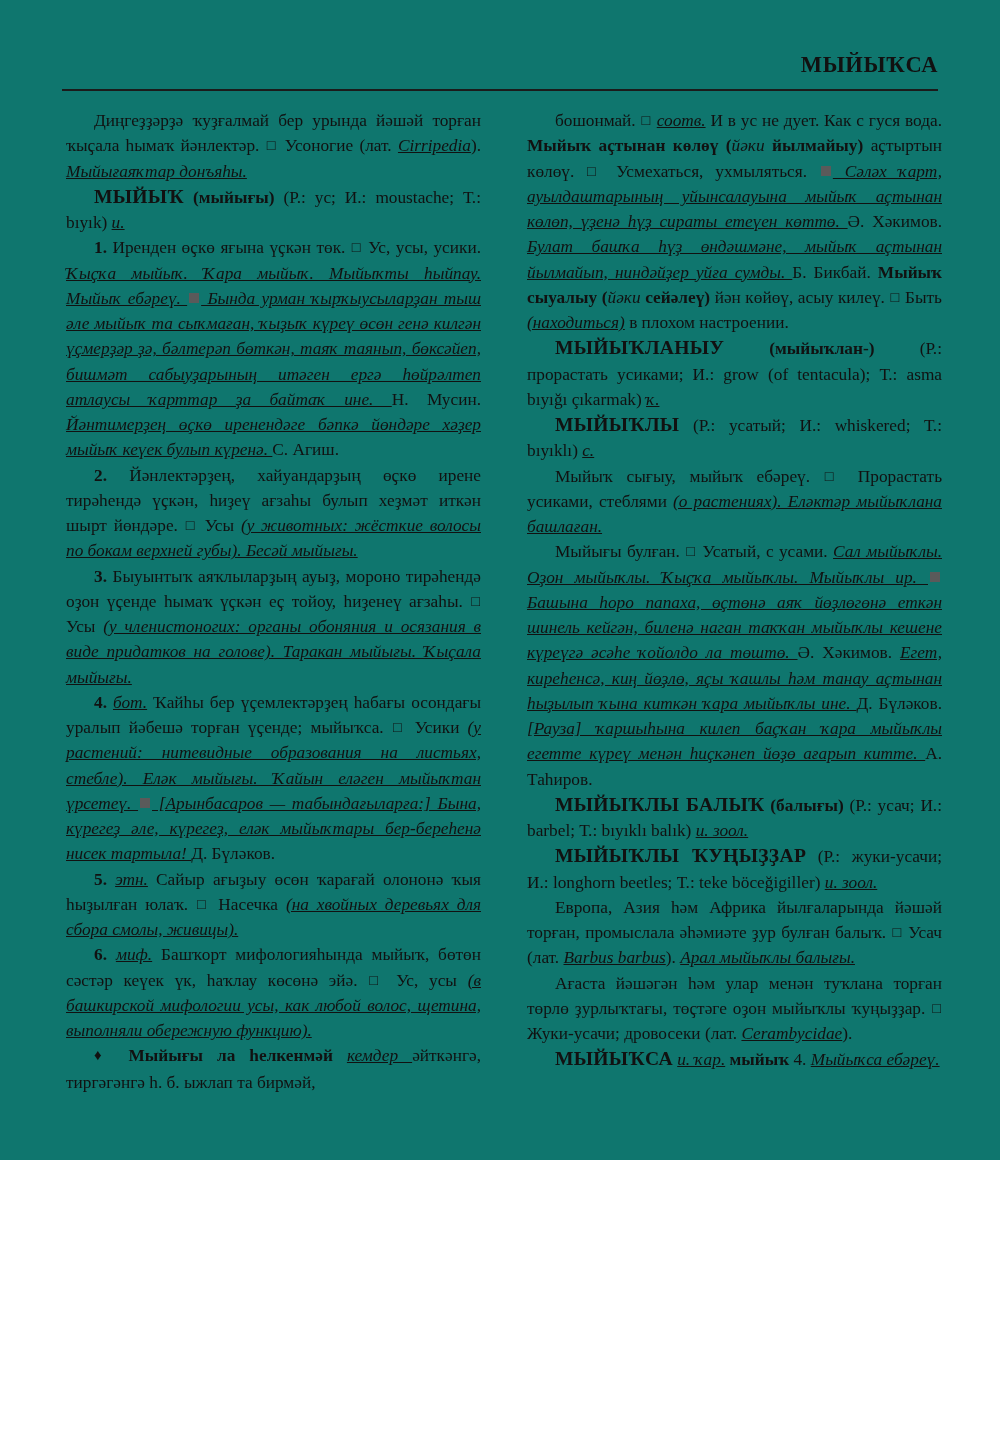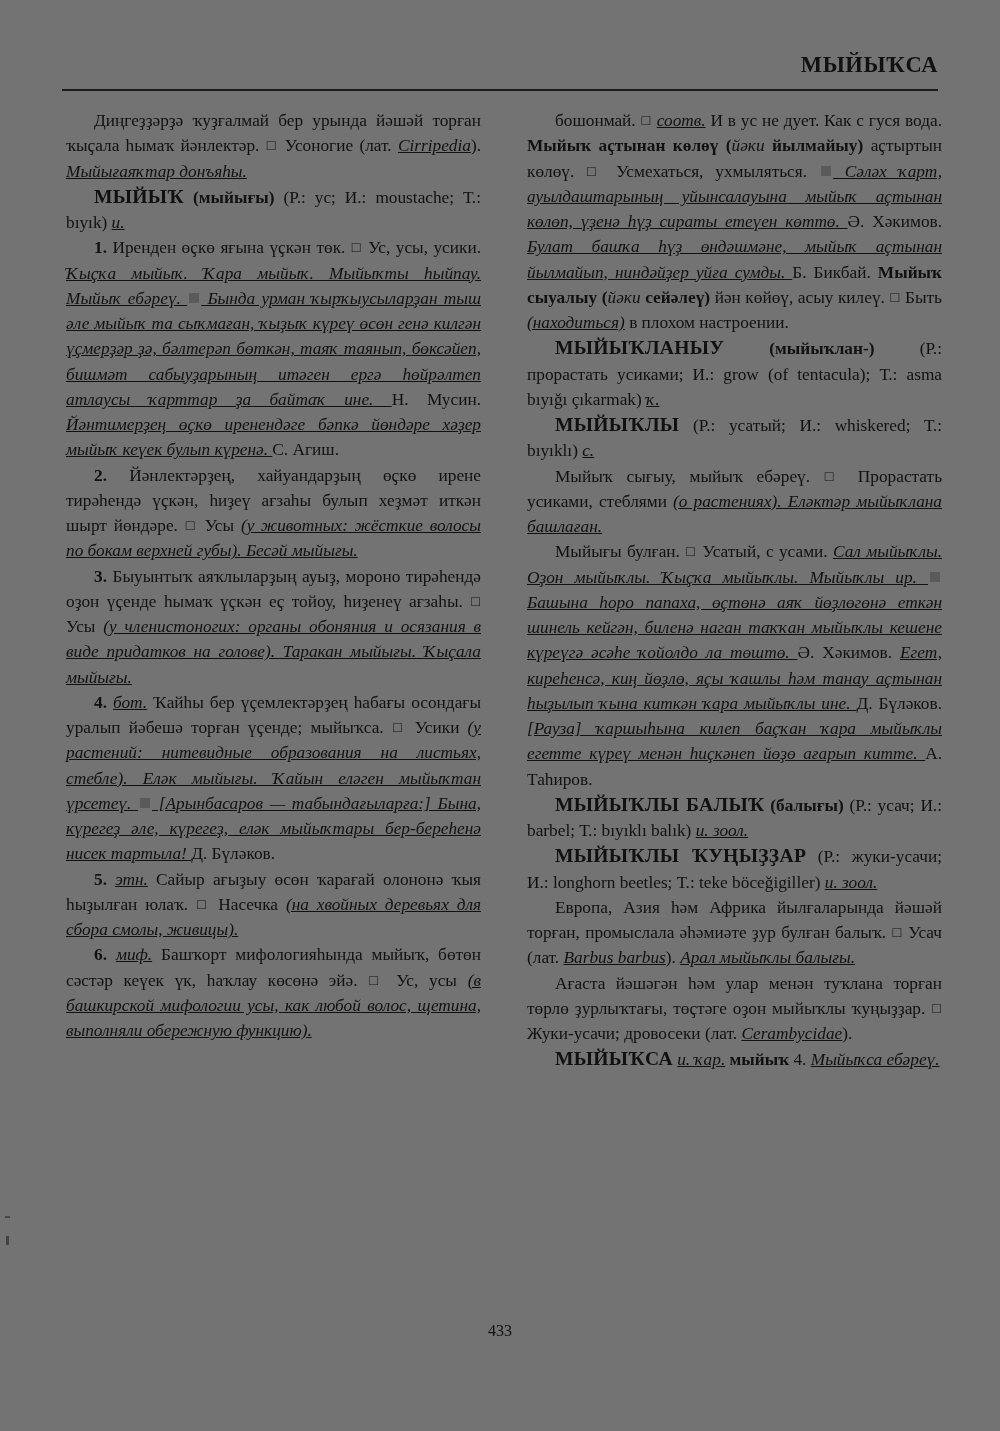--- a/index.html
+++ b/index.html
@@ -7,22 +7,22 @@
     padding: 0;
     background: #ffffff;
   }
   body {
     font-family: "Liberation Serif", "DejaVu Serif", serif;
     color: #111111;
   }
   #page {
     position: relative;
     width: 1000px;
-    height: 1431px;
-    background: #737373;
+    height: 1160px;
+    background: #0f766e;
     overflow: hidden;
   }
 
   
   #header-zone {
     position: absolute;
     left: 62px;
     top: 52px;
     width: 876px;
     height: 46px;
@@ -144,20 +144,21 @@
   <div id="columns">
     <div class="column" id="column-left">
         <p class="para"><span>Диңгеҙҙәрҙә ҡуҙғалмай бер урында йәшәй торған ҡыҫала һымаҡ йәнлектәр. </span><span class="sq-open">□</span><span> Усоногие (лат. </span><span class="i">Cirripedia</span><span>). </span><span class="i">Мыйығаяҡтар донъяһы.</span></p>
         <p class="para"><span class="hw">МЫЙЫҠ</span><span> </span><span class="b">(мыйығы)</span><span> (Р.: ус; И.: moustache; Т.: bıyık) </span><span class="i">и.</span></p>
         <p class="para"><span class="b">1.</span><span> Иренден өҫкө яғына үҫкән төк. </span><span class="sq-open">□</span><span> Ус, усы, усики. </span><span class="i">Ҡыҫҡа мыйыҡ. Ҡара мыйыҡ. Мыйыҡты һыйпау. Мыйыҡ ебәреү. </span><span class="sq-fill"></span><span class="i"> Бында урман ҡырҡыусыларҙан тыш әле мыйыҡ та сыҡмаған, ҡыҙыҡ күреү өсөн генә килгән үҫмерҙәр ҙә, бәлтерәп бөткән, таяҡ таянып, бөксәйеп, бишмәт сабыуҙарының итәген ергә һөйрәлтеп атлаусы ҡарттар ҙа байтаҡ ине. </span><span>Н. Мусин. </span><span class="i">Йәнтимерҙең өҫкө иренендәге бәпкә йөндәре хәҙер мыйыҡ кеүек булып күренә. </span><span>С. Агиш.</span></p>
         <p class="para"><span class="b">2.</span><span> Йәнлектәрҙең, хайуандарҙың өҫкө ирене тирәһендә үҫкән, һиҙеү ағзаһы булып хеҙмәт иткән шырт йөндәре. </span><span class="sq-open">□</span><span> Усы </span><span class="i">(у животных: жёсткие волосы по бокам верхней губы). Бесәй мыйығы.</span></p>
         <p class="para"><span class="b">3.</span><span> Быуынтыҡ аяҡлыларҙың ауыҙ, мороно тирәһендә оҙон үҫенде һымаҡ үҫкән еҫ тойоу, һиҙенеү ағзаһы. </span><span class="sq-open">□</span><span> Усы </span><span class="i">(у членистоногих: органы обоняния и осязания в виде придатков на голове). Таракан мыйығы. Ҡыҫала мыйығы.</span></p>
         <p class="para"><span class="b">4.</span><span> </span><span class="i">бот.</span><span> Ҡайһы бер үҫемлектәрҙең һабағы осондағы уралып йәбешә торған үҫенде; мыйыҡса. </span><span class="sq-open">□</span><span> Усики </span><span class="i">(у растений: нитевидные образования на листьях, стебле). Еләк мыйығы. Ҡайын еләген мыйыҡтан үрсетеү. </span><span class="sq-fill"></span><span class="i"> [Арынбасаров — табындағыларға:] Бына, күрегеҙ әле, күрегеҙ, еләк мыйыҡтары бер-береһенә нисек тартыла! </span><span>Д. Бүләков.</span></p>
         <p class="para"><span class="b">5.</span><span> </span><span class="i">этн.</span><span> Сайыр ағыҙыу өсөн ҡарағай олононә ҡыя һыҙылған юлаҡ. </span><span class="sq-open">□</span><span> Насечка </span><span class="i">(на хвойных деревьях для сбора смолы, живицы).</span></p>
         <p class="para"><span class="b">6.</span><span> </span><span class="i">миф.</span><span> Башҡорт мифологияһында мыйыҡ, бөтөн сәстәр кеүек үк, һаҡлау көсөнә эйә. </span><span class="sq-open">□</span><span> Ус, усы </span><span class="i">(в башкирской мифологии усы, как любой волос, щетина, выполняли обережную функцию).</span></p>
+        <p class="para"><span class="diamond">♦</span><span class="b"> Мыйығы ла һелкенмәй </span><span class="i">кемдер </span><span>әйткәнгә, тиргәгәнгә һ. б. ыжлап та бирмәй,</span></p>
       </div>
     <div class="column" id="column-right">
         <p class="para"><span>бошонмай. </span><span class="sq-open">□</span><span> </span><span class="i">соотв.</span><span> И в ус не дует. Как с гуся вода. </span><span class="b">Мыйыҡ аҫтынан көлөү (</span><span class="bi">йәки</span><span class="b"> йылмайыу)</span><span> аҫтыртын көлөү. </span><span class="sq-open">□</span><span> Усмехаться, ухмыляться. </span><span class="sq-fill"></span><span class="i"> Сәләх ҡарт, ауылдаштарының уйынсалауына мыйыҡ аҫтынан көлөп, үҙенә һүҙ сираты етеүен көттө. </span><span>Ә. Хәкимов. </span><span class="i">Булат башҡа һүҙ өндәшмәне, мыйыҡ аҫтынан йылмайып, ниндәйҙер уйға сумды. </span><span>Б. Бикбай. </span><span class="b">Мыйыҡ сыуалыу (</span><span class="bi">йәки</span><span class="b"> сейәлеү)</span><span> йән көйөү, асыу килеү. </span><span class="sq-open">□</span><span> Быть </span><span class="i">(находиться)</span><span> в плохом настроении.</span></p>
         <p class="para"><span class="hw">МЫЙЫҠЛАНЫУ</span><span> </span><span class="b">(мыйыҡлан-)</span><span> (Р.: прорастать усиками; И.: grow (of tentacula); Т.: asma bıyığı çıkarmak) </span><span class="i">ҡ.</span></p>
         <p class="para"><span class="hw">МЫЙЫҠЛЫ</span><span> (Р.: усатый; И.: whiskered; Т.: bıyıklı) </span><span class="i">с.</span></p>
         <p class="para"><span>Мыйыҡ сығыу, мыйыҡ ебәреү. </span><span class="sq-open">□</span><span> Прорастать усиками, стеблями </span><span class="i">(о растениях). Еләктәр мыйыҡлана башлаған.</span></p>
         <p class="para"><span>Мыйығы булған. </span><span class="sq-open">□</span><span> Усатый, с усами. </span><span class="i">Сал мыйыҡлы. Оҙон мыйыҡлы. Ҡыҫҡа мыйыҡлы. Мыйыҡлы ир. </span><span class="sq-fill"></span><span class="i"> Башына һоро папаха, өҫтөнә аяҡ йөҙлөгөнә еткән шинель кейгән, биленә наган таҡҡан мыйыҡлы кешене күреүгә әсәһе ҡойолдо ла төштө. </span><span>Ә. Хәкимов. </span><span class="i">Егет, киреһенсә, киң йөҙлө, яҫы ҡашлы һәм танау аҫтынан һыҙылып ҡына киткән ҡара мыйыҡлы ине. </span><span>Д. Бүләков. </span><span class="i">[Рауза] ҡаршыһына килеп баҫҡан ҡара мыйыҡлы егетте күреү менән һиҫкәнеп йөҙө ағарып китте. </span><span>А. Таһиров.</span></p>
         <p class="para"><span class="hw">МЫЙЫҠЛЫ БАЛЫҠ</span><span> </span><span class="b">(балығы)</span><span> (Р.: усач; И.: barbel; Т.: bıyıklı balık) </span><span class="i">и. зоол.</span></p>
         <p class="para"><span class="hw">МЫЙЫҠЛЫ ҠУҢЫҘҘАР</span><span> (Р.: жуки-усачи; И.: longhorn beetles; Т.: teke böceğigiller) </span><span class="i">и. зоол.</span></p>
         <p class="para"><span>Европа, Азия һәм Африка йылғаларында йәшәй торған, промыслала әһәмиәте ҙур булған балыҡ. </span><span class="sq-open">□</span><span> Усач (лат. </span><span class="i">Barbus barbus</span><span>). </span><span class="i">Арал мыйыҡлы балығы.</span></p>

